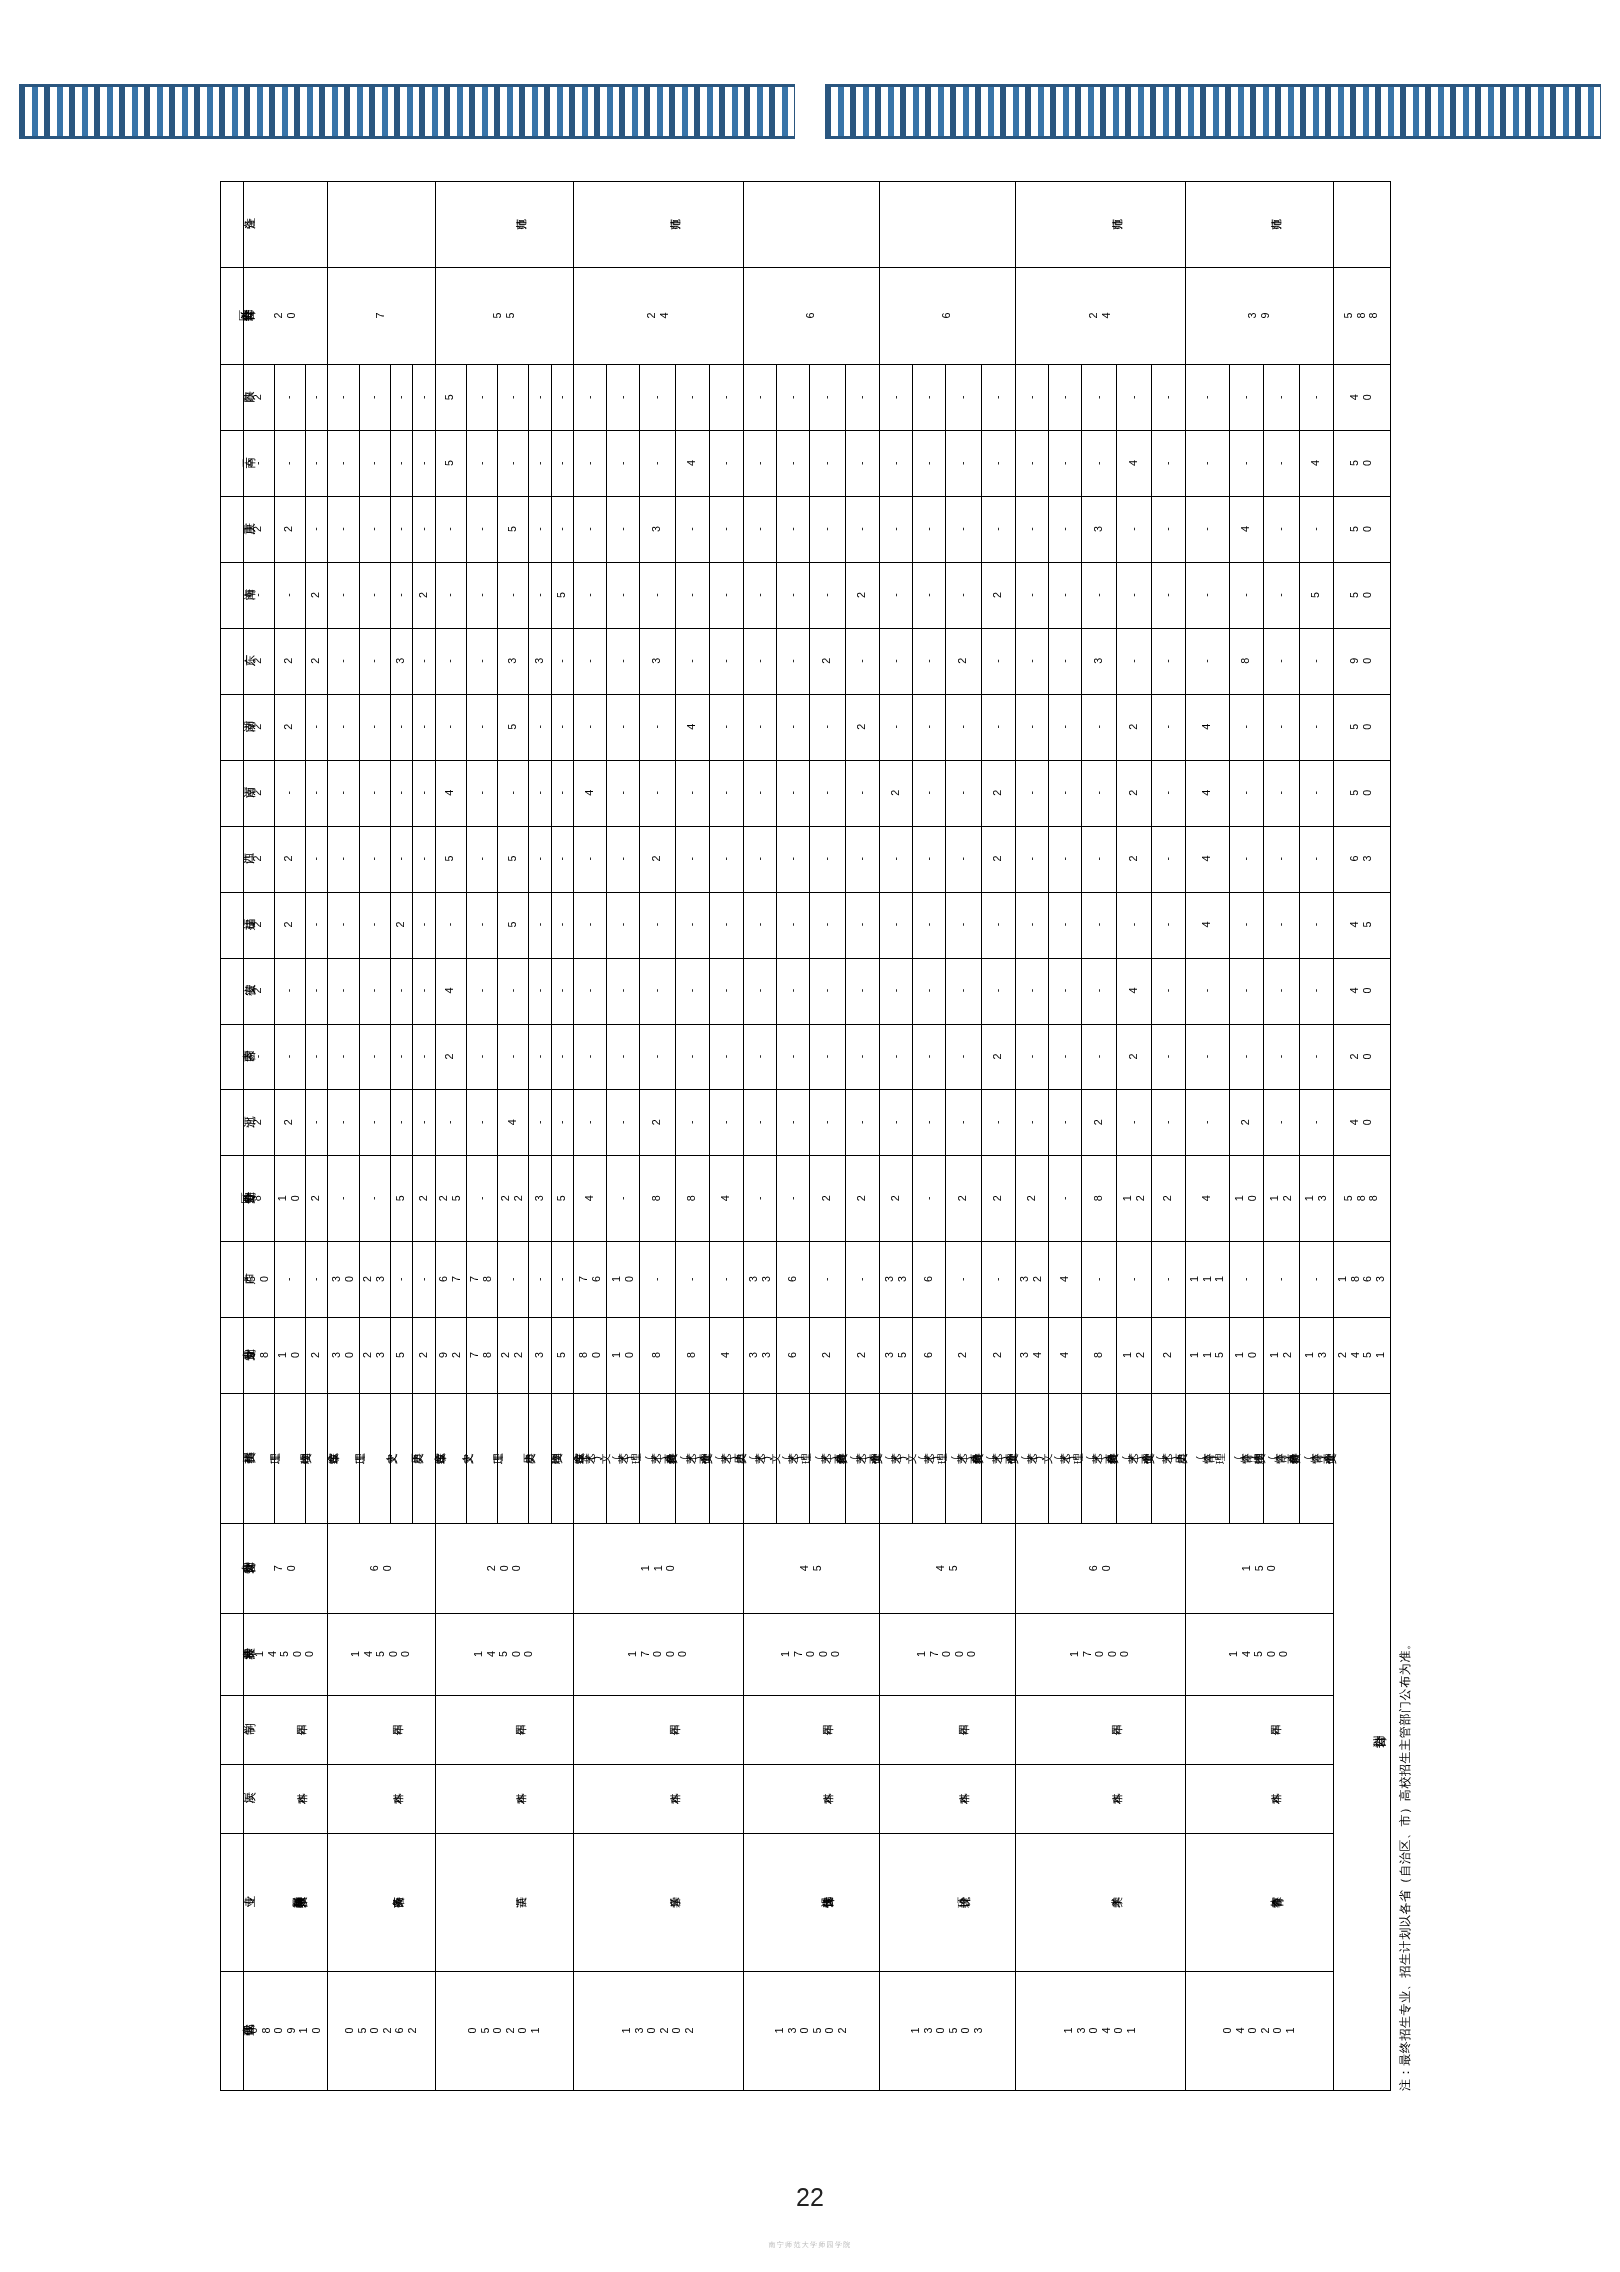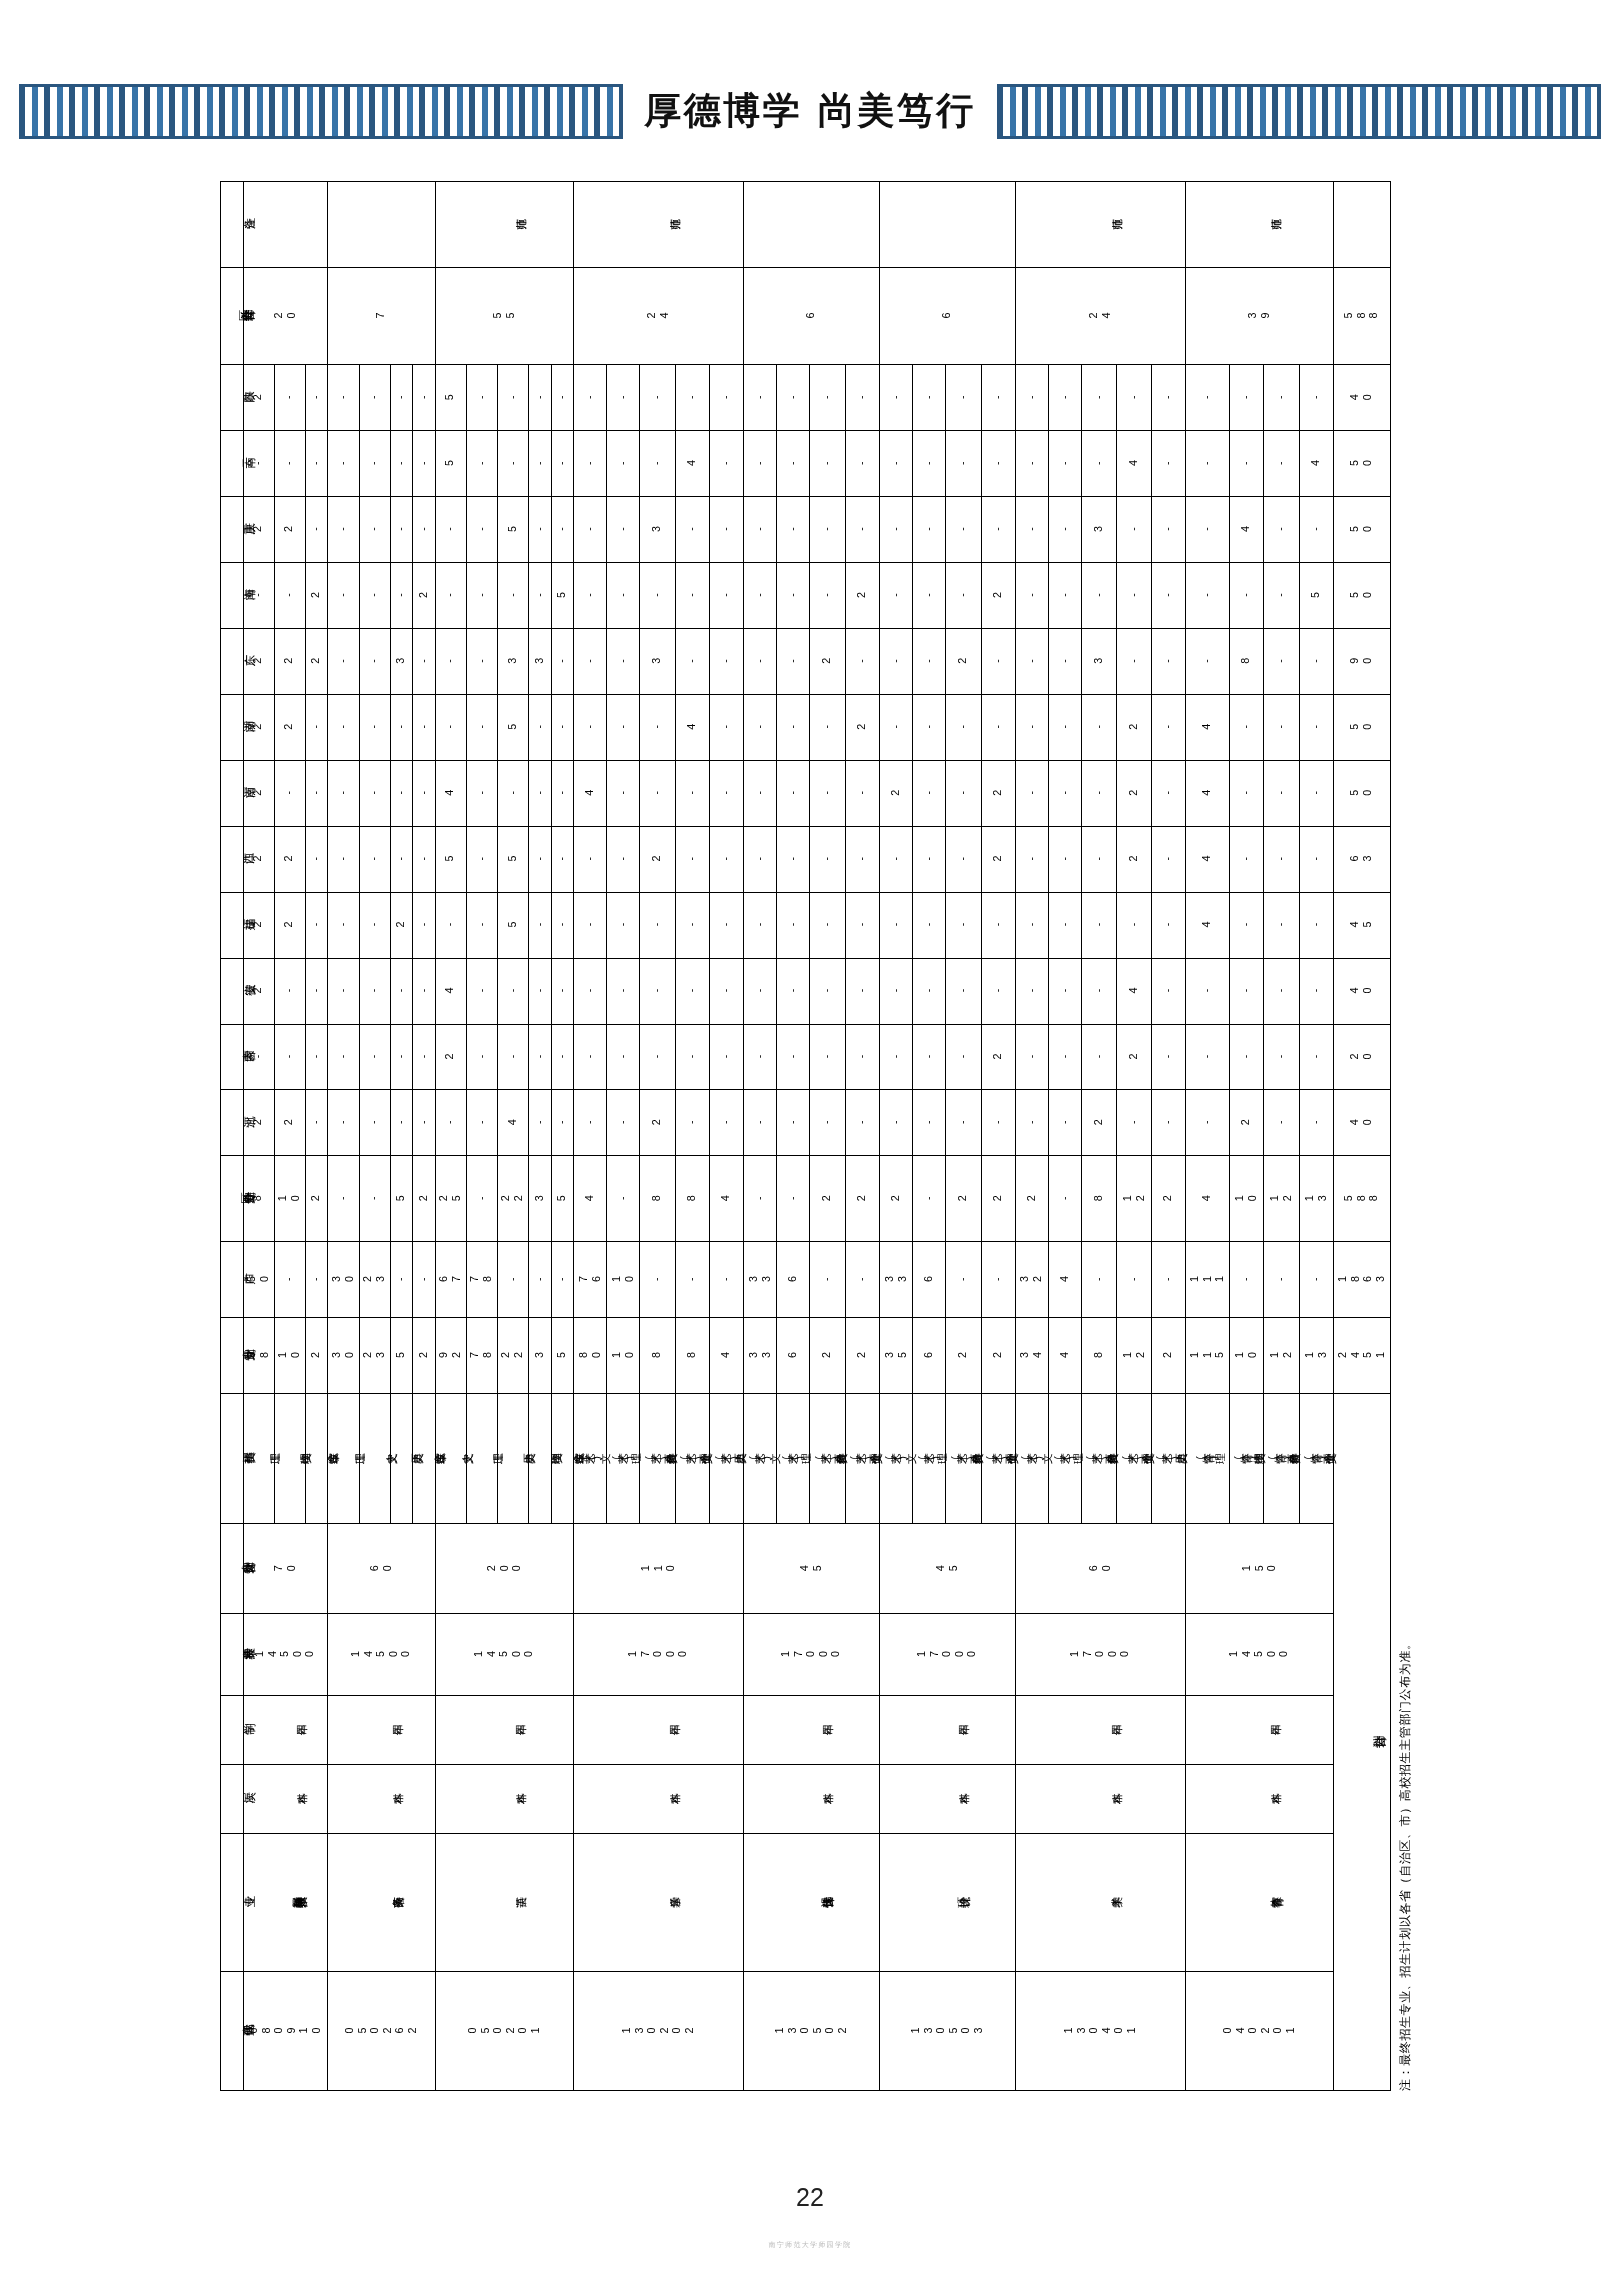--- a/index.html
+++ b/index.html
@@ -99,21 +99,20 @@
   .bottom-note{
     font-size:12px;letter-spacing:0.6px;padding-top:6.3px;
   }
   .sum-label .vt{font-size:12px;}
 </style>
 </head>
 <body>
 
 <div class="header">
   <div class="band left"></div>
-  <div class="header-title">厚德博学  尚美笃行</div>
   <div class="band right"></div>
 </div>
 
 <div id="rot-wrap">
   <table class="plan">
     <thead>
       <tr class="hdr" id="header-row">
           <th class="col-code"><span class="vt">专业代码</span></th>
           <th class="col-major"><span class="vt">专业</span></th>
           <th class="col-level"><span class="vt">层次</span></th>

